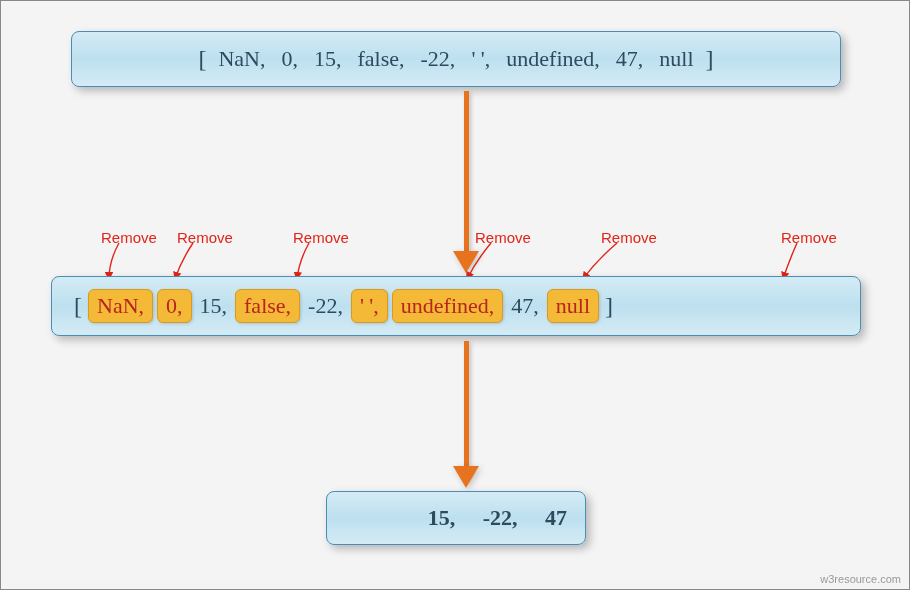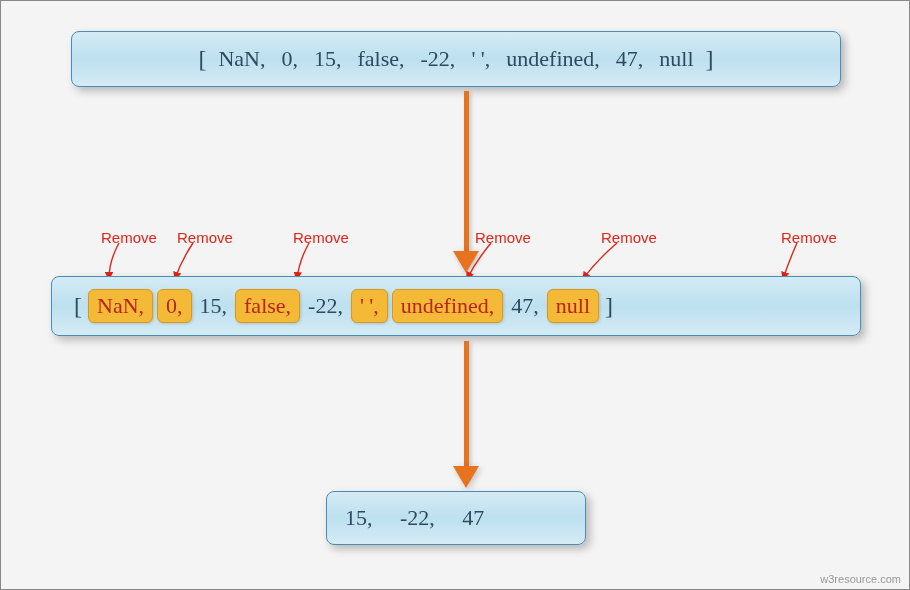--- a/index.html
+++ b/index.html
@@ -18,21 +18,21 @@
     border-radius: 8px;
     box-shadow: 4px 4px 8px rgba(0,0,0,0.25);
     color: #2d4a5e;
     font-size: 22px;
     display: flex;
     align-items: center;
     padding: 12px 18px;
   }
   .box1 { top: 30px; left: 70px; width: 770px; height: 56px; justify-content: center; }
   .box2 { top: 275px; left: 50px; width: 810px; height: 60px; }
-  .box3 { top: 490px; left: 325px; width: 260px; height: 54px; justify-content: flex-start; }
+  .box3 { top: 490px; left: 325px; width: 260px; height: 54px; justify-content: flex-end; font-weight: bold; }
 
   .arrow {
     position: absolute;
     display: flex;
     flex-direction: column;
     align-items: center;
   }
   .arrow-shaft {
     width: 5px;
     background: #e8731e;

